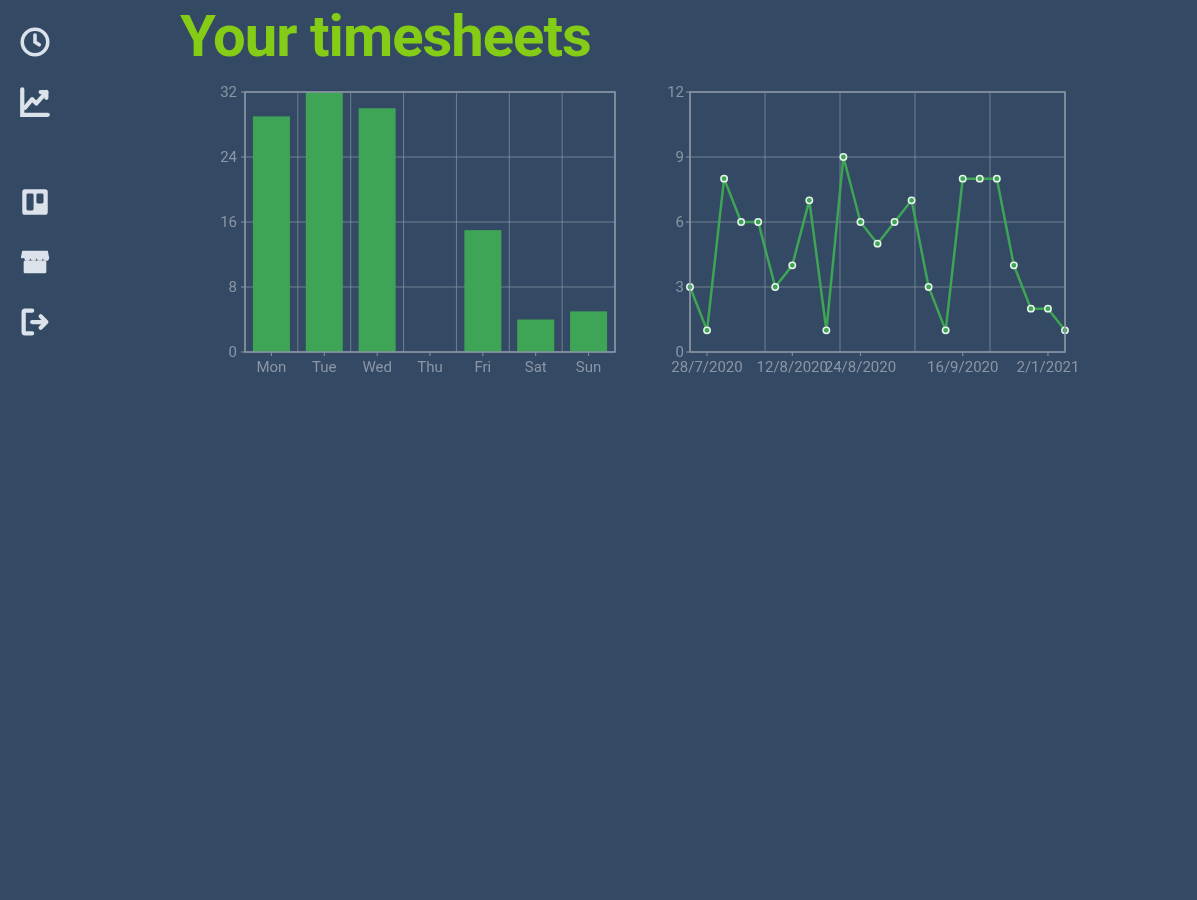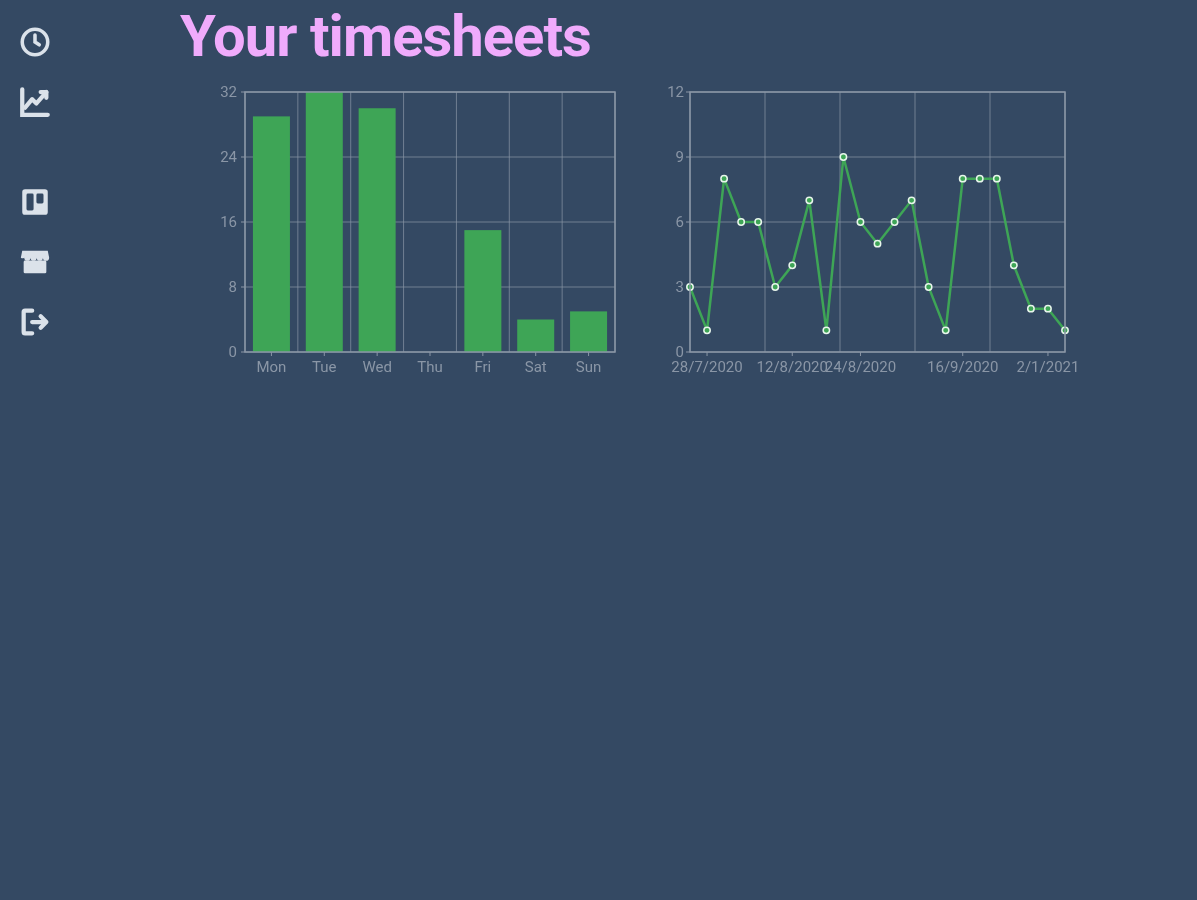--- a/index.html
+++ b/index.html
@@ -31,21 +31,21 @@
   .sidebar .nav-item svg { width: 34px; height: 34px; }
   .sidebar .gap { height: 20px; }
   .main {
     position: absolute;
     left: 180px; top: 2px;
     right: 20px;
   }
   .page-title {
     font-size: 58px;
     font-weight: 700;
-    color: #f0abfc;
+    color: #84cc16;
     letter-spacing: -1px;
     margin: 0;
   }
   .charts {
     display: flex;
     gap: 40px;
     margin-top: 10px;
   }
   .chart-wrap {
     position: relative;

